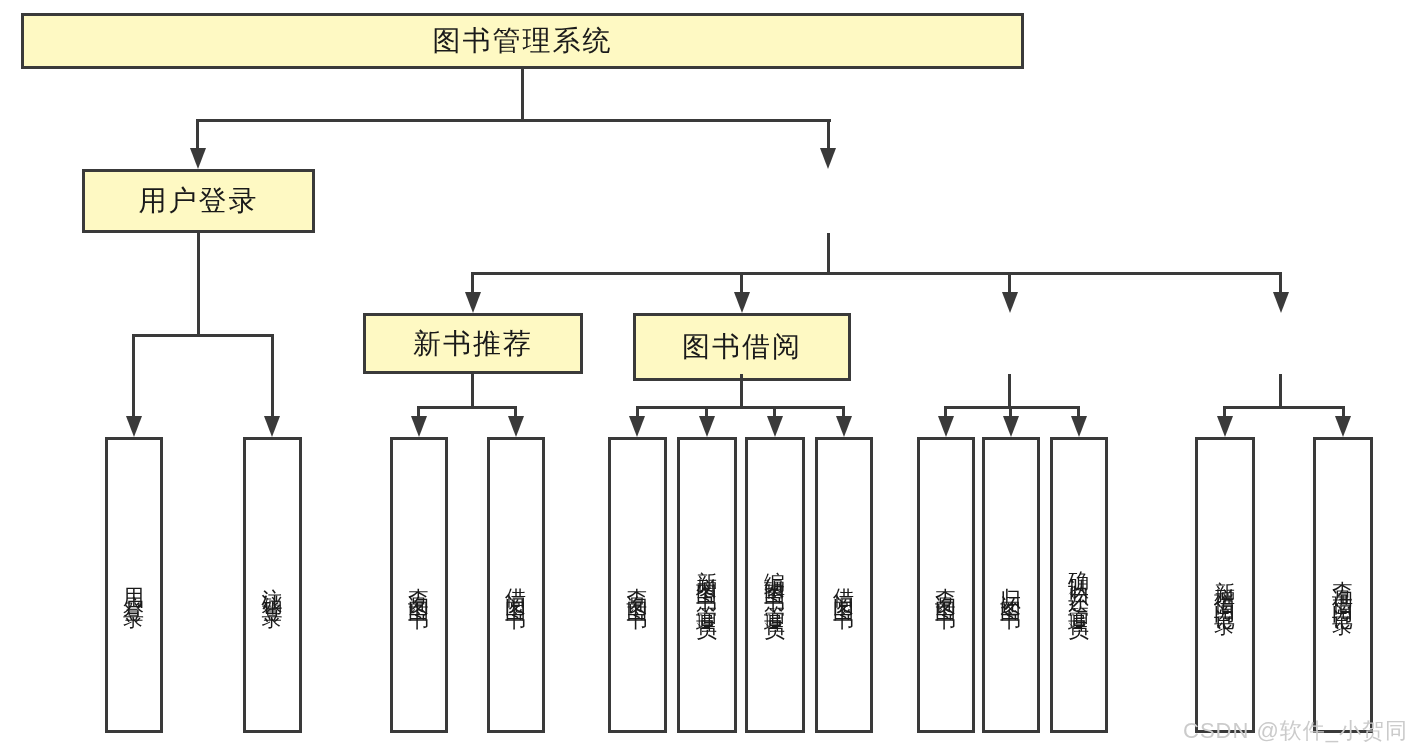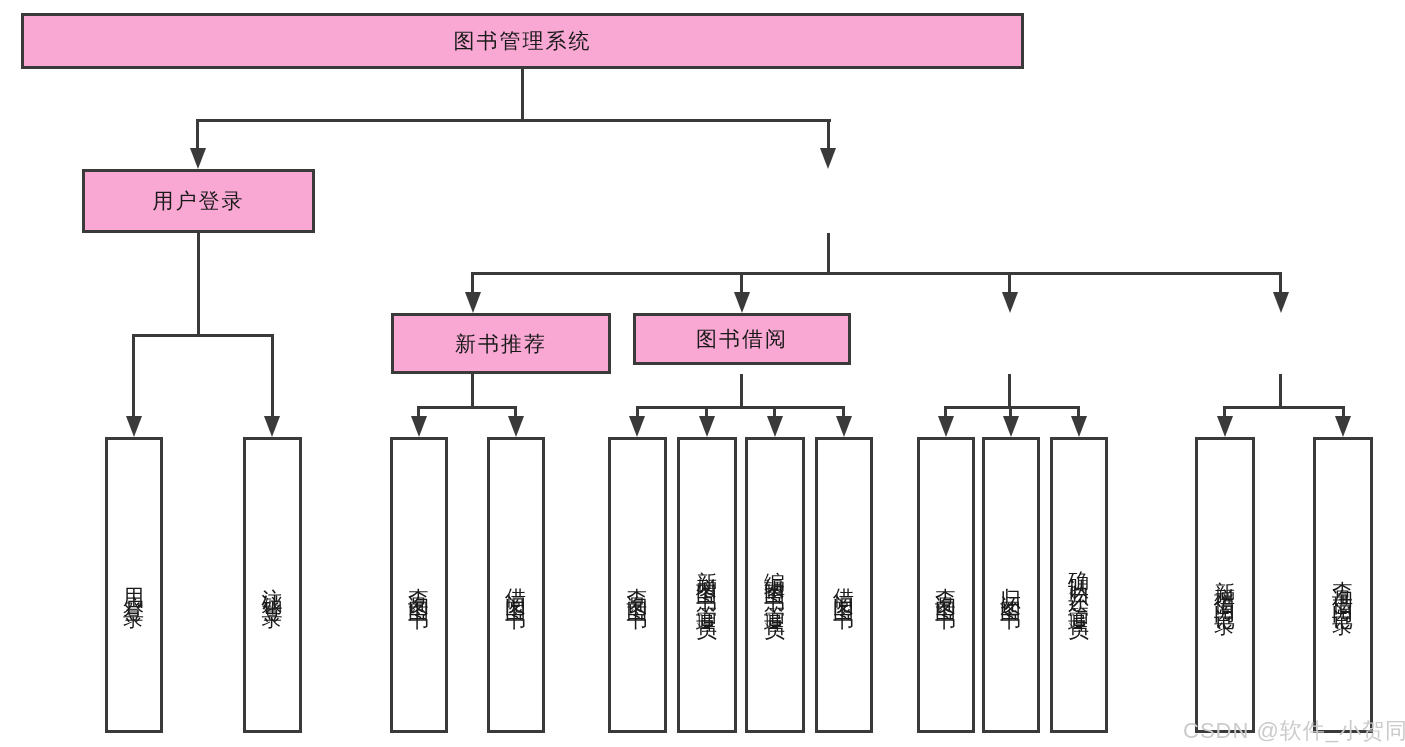--- a/index.html
+++ b/index.html
@@ -14,26 +14,26 @@
   .stage {
     position: relative;
     width: 1405px;
     height: 747px;
     background: var(--background);
     overflow: hidden;
   }
   .node {
     position: absolute;
     border: 3px solid var(--line);
-    background: #f9a8d4;
+    background: #fef9c3;
     display: flex;
     align-items: center;
     justify-content: center;
     color: var(--text);
-    font-size: 21px;
+    font-size: 28px;
     letter-spacing: 2px;
   }
   .vnode {
     position: absolute;
     border: 3px solid var(--line);
     background: #fff;
     display: flex;
     align-items: center;
     justify-content: center;
     color: var(--text);
@@ -96,24 +96,24 @@
   <div class="line" style="left:471px; top:272px; width:811px; height:3px;"></div>
   <div class="line" style="left:471px; top:272px; width:3px; height:24px;"></div>
   <div class="line" style="left:740px; top:272px; width:3px; height:24px;"></div>
   <div class="line" style="left:1008px; top:272px; width:3px; height:24px;"></div>
   <div class="line" style="left:1279px; top:272px; width:3px; height:24px;"></div>
   <div class="arrow" style="left:465px; top:292px;"></div>
   <div class="arrow" style="left:734px; top:292px;"></div>
   <div class="arrow" style="left:1002px; top:292px;"></div>
   <div class="arrow" style="left:1273px; top:292px;"></div>
 
-  <div class="node" style="left:363px; top:313px; width:220px; height:61px;margin-left:28px;">
+  <div class="node" style="left:363px; top:313px; width:220px; height:61px;">
     <span>新书推荐</span>
   </div>
-  <div class="node" style="left:633px; top:313px; width:218px; height:52px;">
+  <div class="node" style="left:633px; top:313px; width:218px; height:68px;">
     <span>图书借阅</span>
   </div>
 
   <div class="line" style="left:471px; top:374px; width:3px; height:35px;"></div>
   <div class="line" style="left:417px; top:406px; width:100px; height:3px;"></div>
   <div class="line" style="left:417px; top:406px; width:3px; height:13px;"></div>
   <div class="line" style="left:514px; top:406px; width:3px; height:13px;"></div>
   <div class="arrow" style="left:411px; top:416px;"></div>
   <div class="arrow" style="left:508px; top:416px;"></div>
 

